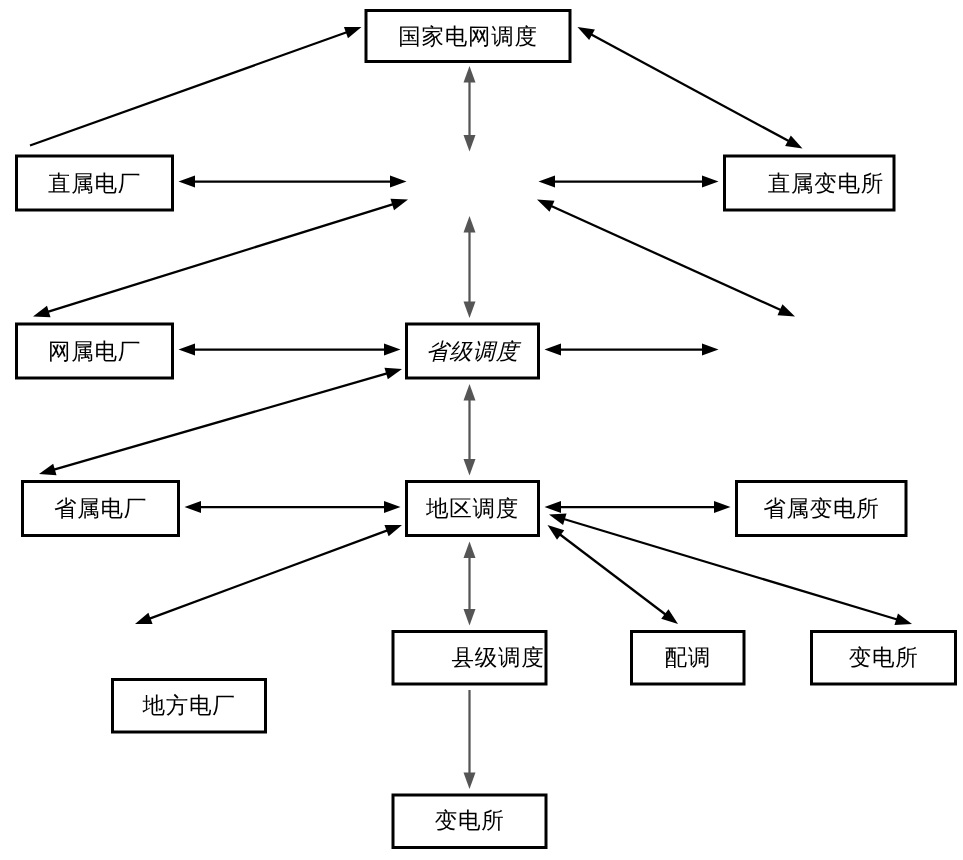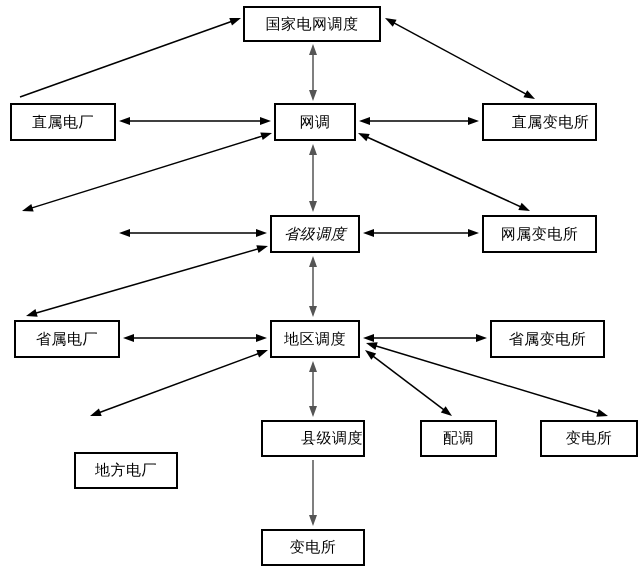--- a/index.html
+++ b/index.html
@@ -141,31 +141,28 @@
         <line x1="313" y1="460" x2="313" y2="518" stroke="#555555" stroke-width="1.5"></line>
         <polygon points="313,526 309,515 317,515" fill="#555555"></polygon>
       </g>
     </svg>
 <div class="node" style="left: 243px; top: 6px; width: 138px; height: 36px; border-color: rgb(0, 0, 0);">
       <span class="node-label">国家电网调度</span>
     </div>
     <div class="node" style="left: 10px; top: 103px; width: 106px; height: 38px; border-color: rgb(0, 0, 0);">
       <span class="node-label">直属电厂</span>
     </div>
-    <div class="node" style="left: 274px; top: 103px; width: 82px; height: 38px; border-color: rgb(0, 0, 0);">
-      <span class="node-label">网调</span>
-    </div>
     <div class="node" style="left: 482px; top: 103px; width: 115px; height: 38px; border-color: rgb(0, 0, 0); padding-left: 22px;">
       <span class="node-label">直属变电所</span>
     </div>
+    <div class="node" style="left: 10px; top: 215px; width: 106px; height: 38px; border-color: rgb(0, 0, 0);">
+      <span class="node-label">网属电厂</span>
+    </div>
     <div class="node" style="left: 270px; top: 215px; width: 90px; height: 38px; border-color: rgb(0, 0, 0); font-style: italic;">
       <span class="node-label">省级调度</span>
-    </div>
-    <div class="node" style="left: 482px; top: 215px; width: 115px; height: 38px; border-color: rgb(0, 0, 0);">
-      <span class="node-label">网属变电所</span>
     </div>
     <div class="node" style="left: 14px; top: 320px; width: 106px; height: 38px; border-color: rgb(0, 0, 0);">
       <span class="node-label">省属电厂</span>
     </div>
     <div class="node" style="left: 270px; top: 320px; width: 90px; height: 38px; border-color: rgb(0, 0, 0);">
       <span class="node-label">地区调度</span>
     </div>
     <div class="node" style="left: 490px; top: 320px; width: 115px; height: 38px; border-color: rgb(0, 0, 0);">
       <span class="node-label">省属变电所</span>
     </div>

